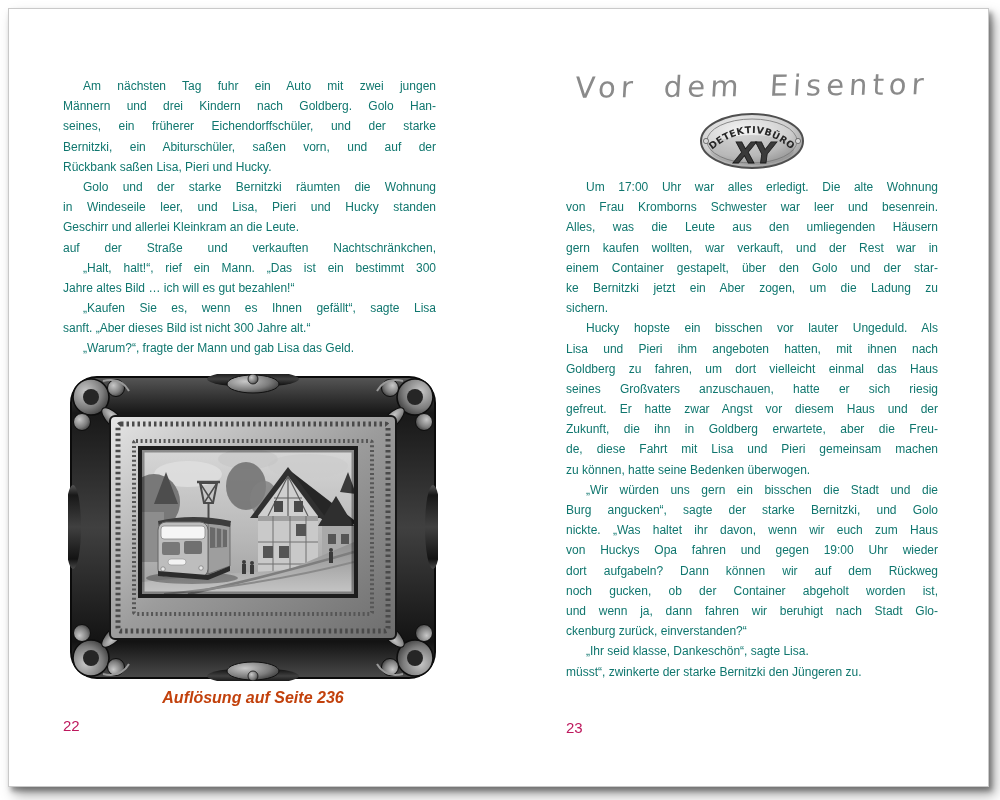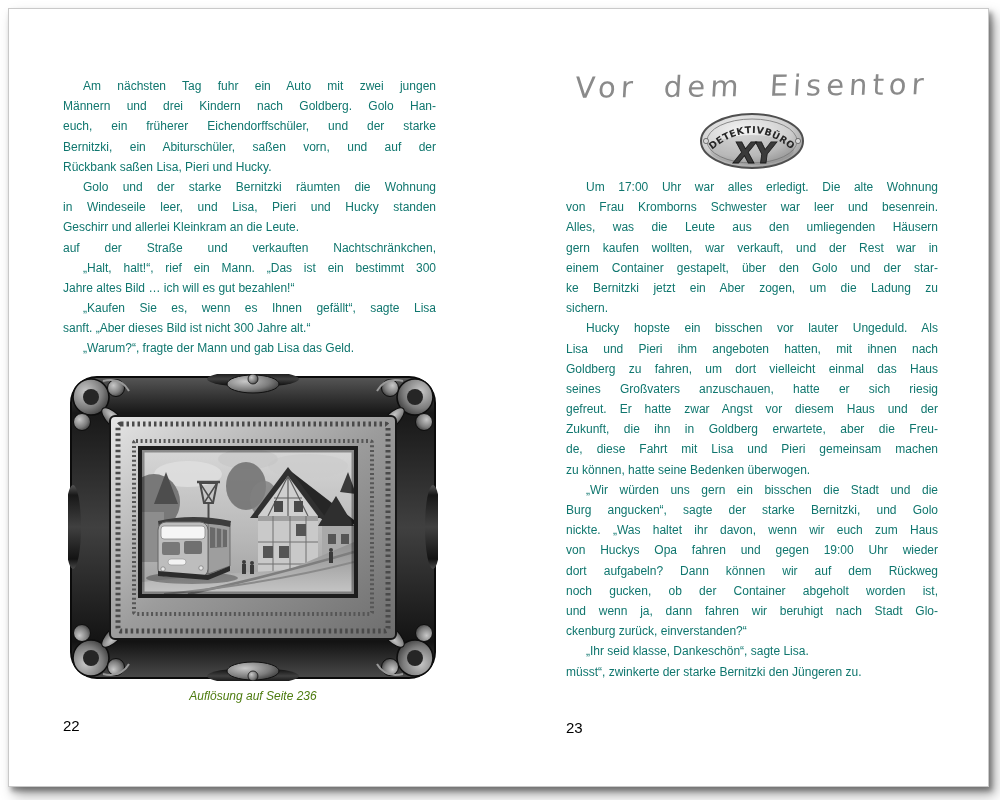--- a/index.html
+++ b/index.html
@@ -18,36 +18,36 @@
   
   .chapter-title{position:absolute;left:557px;top:60px;width:372px;text-align:center;
          font-family:"DejaVu Sans",sans-serif;font-size:29px;color:#8a8a8a;
          letter-spacing:5px;word-spacing:12px;transform:skewX(-4deg) rotate(-0.6deg);}
   
   .badge-wrap{position:absolute;left:557px;top:103px;width:372px;text-align:center;}
   
   .frame-wrap{position:absolute;left:59px;top:365px;width:370px;height:307px;}
   
   .caption{position:absolute;left:59px;top:680px;width:370px;text-align:center;
-         font-style:italic;font-weight:400;font-size:12px;color:#4d7c0f;}
-  
-  .pagenum{position:absolute;font-size:15px;color:#000000;}
+         font-style:italic;font-weight:700;font-size:16px;color:#c2410c;}
+  
+  .pagenum{position:absolute;font-size:15px;color:#be185d;}
   .pn-left{left:54px;top:708px;}
   .pn-right{left:557px;top:710px;width:372px;}
 </style>
 </head>
 <body>
 
 <div class="stage">
   <div class="sheet">
 
     <div class="textcol left-text">
         <div class="line just ind">Am nächsten Tag fuhr ein Auto mit zwei jungen</div>
         <div class="line just">Männern und drei Kindern nach Goldberg. Golo Han-</div>
-        <div class="line just">euch, ein früherer Eichendorffschüler, und der starke</div>
+        <div class="line just">seines, ein früherer Eichendorffschüler, und der starke</div>
         <div class="line just">Bernitzki, ein Abiturschüler, saßen vorn, und auf der</div>
         <div class="line">Rückbank saßen Lisa, Pieri und Hucky.</div>
         <div class="line just ind">Golo und der starke Bernitzki räumten die Wohnung</div>
         <div class="line just">in Windeseile leer, und Lisa, Pieri und Hucky standen</div>
         <div class="line">Geschirr und allerlei Kleinkram an die Leute.</div>
         <div class="line just">auf der Straße und verkauften Nachtschränkchen,</div>
         <div class="line just ind">„Halt, halt!“, rief ein Mann. „Das ist ein bestimmt 300</div>
         <div class="line">Jahre altes Bild … ich will es gut bezahlen!“</div>
         <div class="line just ind">„Kaufen Sie es, wenn es Ihnen gefällt“, sagte Lisa</div>
         <div class="line">sanft. „Aber dieses Bild ist nicht 300 Jahre alt.“</div>

